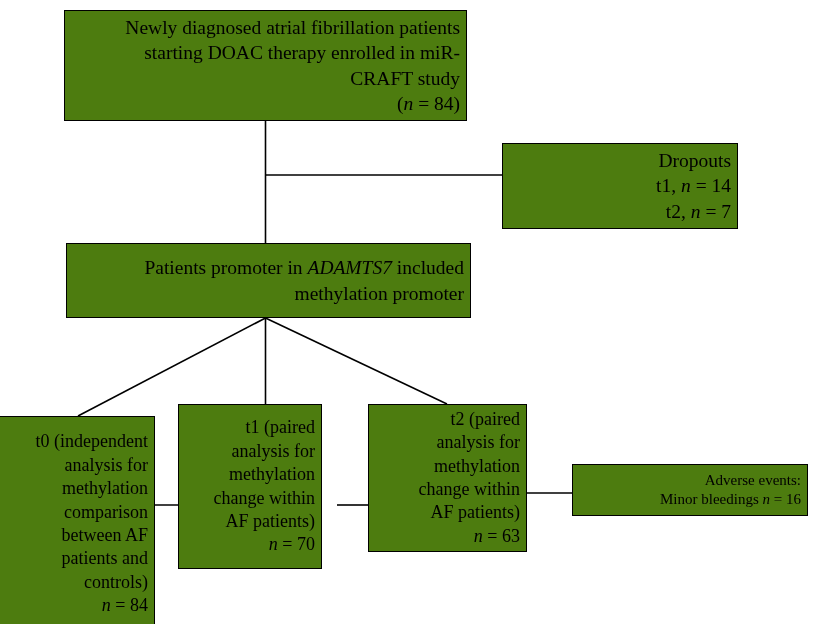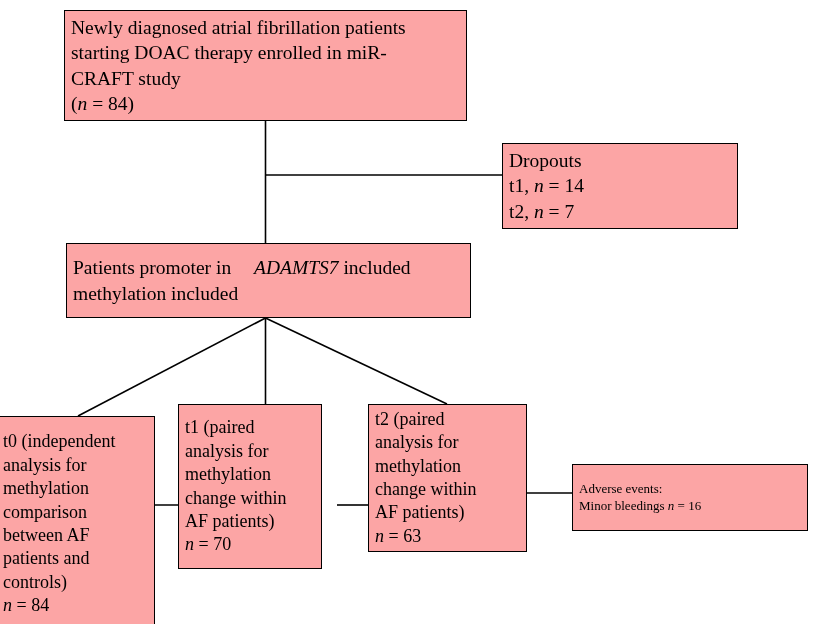--- a/index.html
+++ b/index.html
@@ -23,25 +23,25 @@
     left: 0;
     top: 0;
     width: 830px;
     height: 624px;
     pointer-events: none;
   }
   .node {
     position: absolute;
     box-sizing: border-box;
     border: 1.6px solid #000000;
-    background: #fca5a5;
+    background: #4d7c0f;
     display: flex;
     align-items: center;
     justify-content: center;
-    text-align: left;
+    text-align: right;
     line-height: 1.30;
     z-index: 2;
   }
   .node .txt {
     display: block;
     width: 100%;
     padding: 0 6px;
     box-sizing: border-box;
     white-space: pre-line;
   }
@@ -65,24 +65,24 @@
   }
   #node-t1 {
     left: 178px; top: 404px; width: 144px; height: 165px;
     font-size: 18px;
   }
   #node-t2 {
     left: 368px; top: 404px; width: 159px; height: 148px;
     font-size: 18px;
   }
   #node-adverse {
-    left: 572px; top: 464px; width: 236px; height: 67px;
-    font-size: 13px;
+    left: 572px; top: 464px; width: 236px; height: 52px;
+    font-size: 15px;
   }
-  .ital { font-style: italic; margin-left: 18px; }
+  .ital { font-style: italic; }
 </style>
 </head>
 <body>
 
 <div id="flowchart">
 
   <svg id="connectors" viewBox="0 0 830 624" width="830" height="624" xmlns="http://www.w3.org/2000/svg">
 
     <line x1="265.5" y1="121" x2="265.5" y2="243" stroke="#000000" stroke-width="1.6"></line>
 
@@ -105,21 +105,21 @@
 (<i>n</i> = 84)</span>
   </div>
 
   <div class="node" id="node-dropouts">
     <span class="txt">Dropouts
 t1, <i>n</i> = 14
 t2, <i>n</i> = 7</span>
   </div>
 
   <div class="node" id="node-included">
-    <span class="txt"><span>Patients promoter in </span><span class="ital">ADAMTS7</span><span> included</span><br><span>methylation included</span></span>
+    <span class="txt"><span>Patients promoter in </span><span class="ital">ADAMTS7</span><span> included</span><br><span>methylation promoter</span></span>
   </div>
 
   <div class="node" id="node-t0">
     <span class="txt">t0 (independent
 analysis for
 methylation
 comparison
 between AF
 patients and
 controls)

